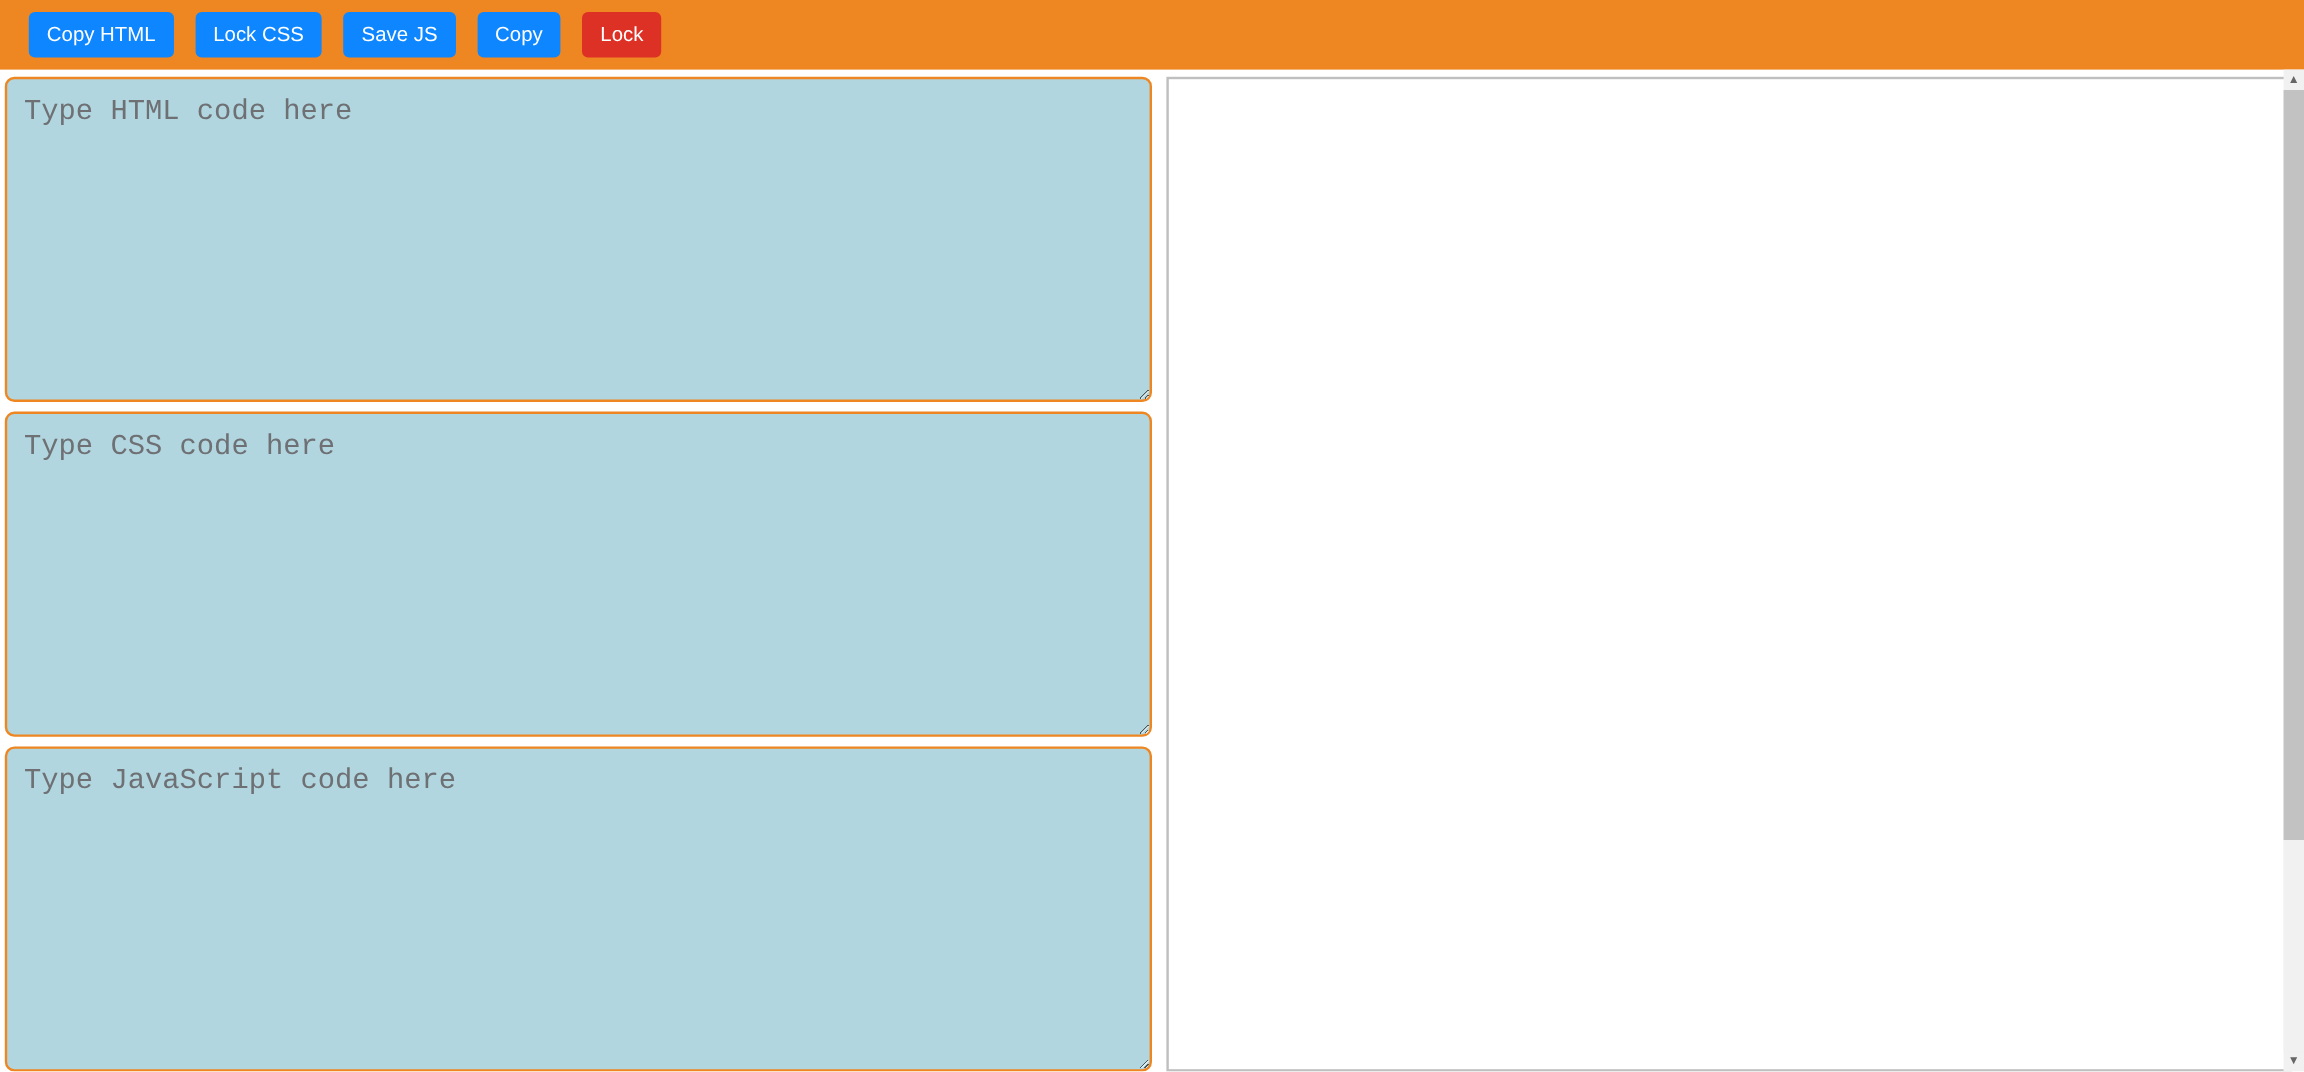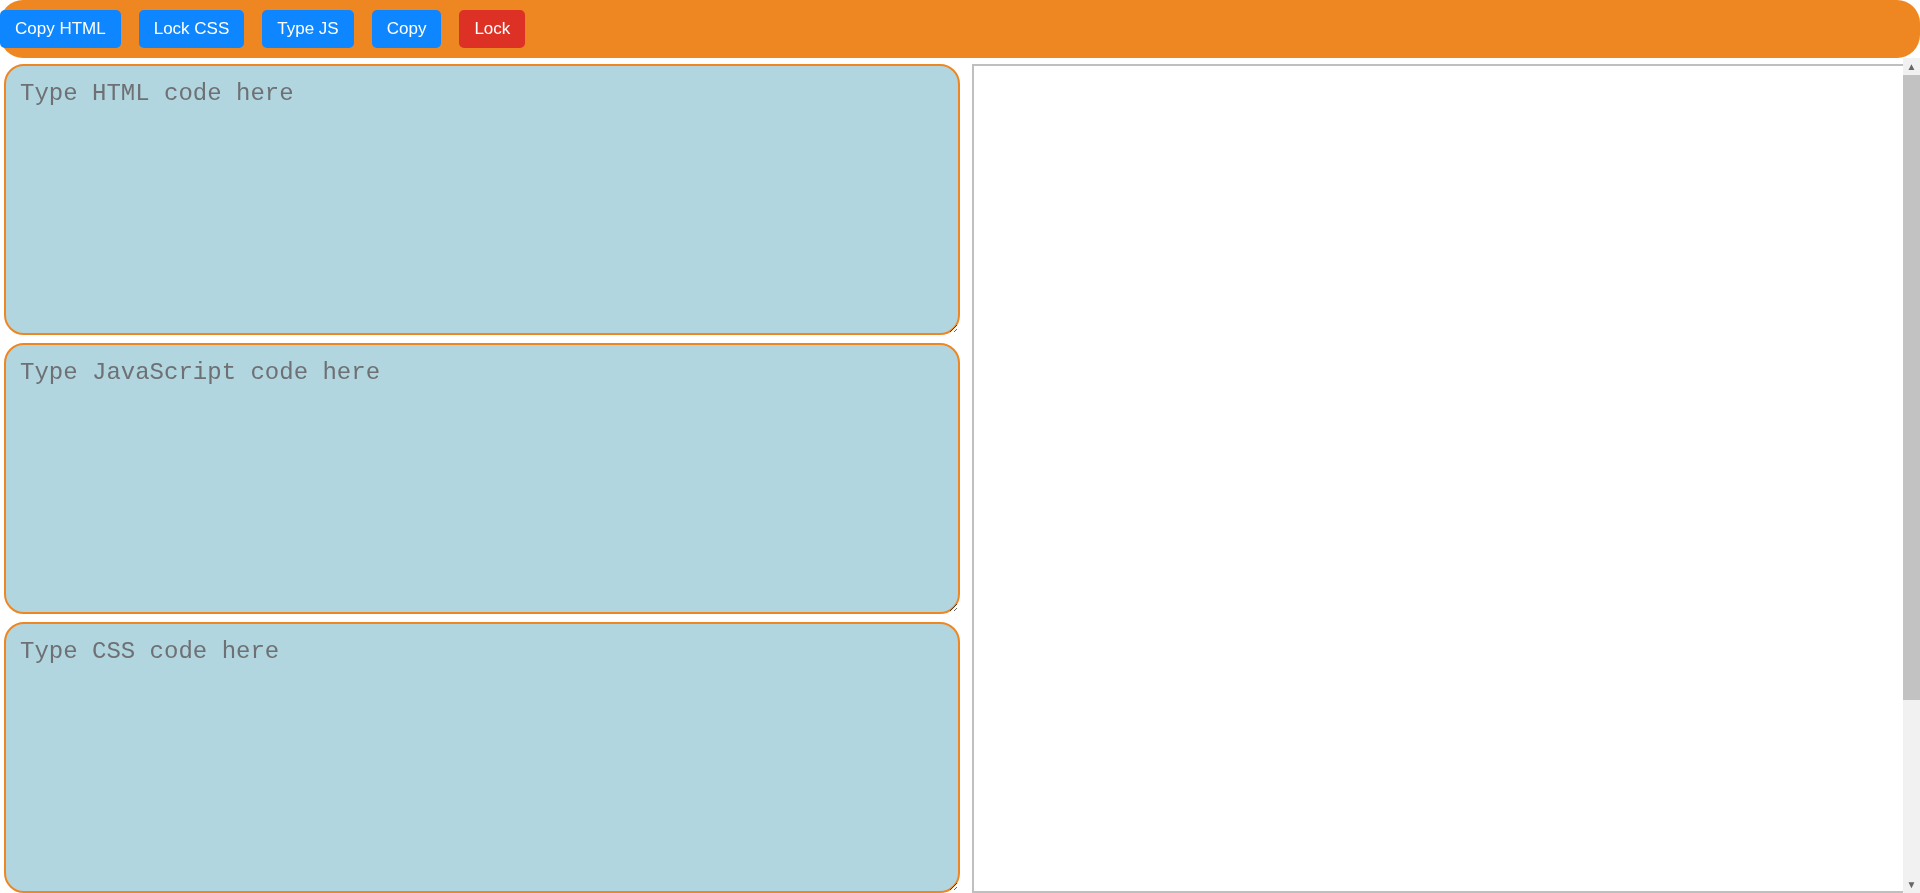--- a/index.html
+++ b/index.html
@@ -13,26 +13,25 @@
       font-family: Arial, Helvetica, sans-serif;
       overflow: hidden;
     }
     body {
       display: flex;
       flex-direction: column;
       background: #ffffff;
     }
     .toolbar {
       background: #ee8722;
-      padding: 10px 0;
+      padding: 10px 24px;
       display: flex;
       gap: 18px;
       align-items: center;
       flex: 0 0 auto;
-      border-radius: 23px;
     }
     .btn {
       border: none;
       border-radius: 5px;
       padding: 9px 15px;
       font-size: 17px;
       color: #ffffff;
       cursor: pointer;
       font-family: inherit;
     }
@@ -60,21 +59,21 @@
     .editor-wrap {
       position: relative;
       flex: 1 1 33%;
       min-height: 0;
     }
     textarea.code {
       width: 100%;
       height: 100%;
       background: #b1d6df;
       border: 2px solid #ee8722;
-      border-radius: 20px;
+      border-radius: 8px;
       padding: 14px 14px;
       font-family: "Courier New", Courier, monospace;
       font-size: 24px;
       color: #333;
       resize: both;
       overflow-y: scroll;
       outline: none;
     }
     textarea.code::placeholder {
       color: #6e7074;
@@ -130,36 +129,36 @@
       min-height: 0;
       display: flex;
     }
   </style>
 </head>
 <body>
 
 <div class="toolbar">
   <button class="btn btn-primary">Copy HTML</button>
   <button class="btn btn-primary">Lock CSS</button>
-  <button class="btn btn-primary">Type JS</button>
+  <button class="btn btn-primary">Save JS</button>
   <button class="btn btn-primary">Copy</button>
   <button class="btn btn-danger">Lock</button>
 </div>
 
 <div class="content-wrap">
   <div class="main">
     <div class="editors">
       <div class="editor-wrap">
         <textarea class="code" spellcheck="false" placeholder="Type HTML code here" style=""></textarea>
       </div>
       <div class="editor-wrap">
-        <textarea class="code" spellcheck="false" placeholder="Type JavaScript code here" style=""></textarea>
+        <textarea class="code" spellcheck="false" placeholder="Type CSS code here" style=""></textarea>
       </div>
       <div class="editor-wrap">
-        <textarea class="code" spellcheck="false" placeholder="Type CSS code here" style=""></textarea>
+        <textarea class="code" spellcheck="false" placeholder="Type JavaScript code here" style=""></textarea>
       </div>
     </div>
     <div class="preview">
       <div class="preview-frame"></div>
     </div>
   </div>
 
   <div class="page-scrollbar">
     <div class="arrow">▲</div>
     <div class="track">

